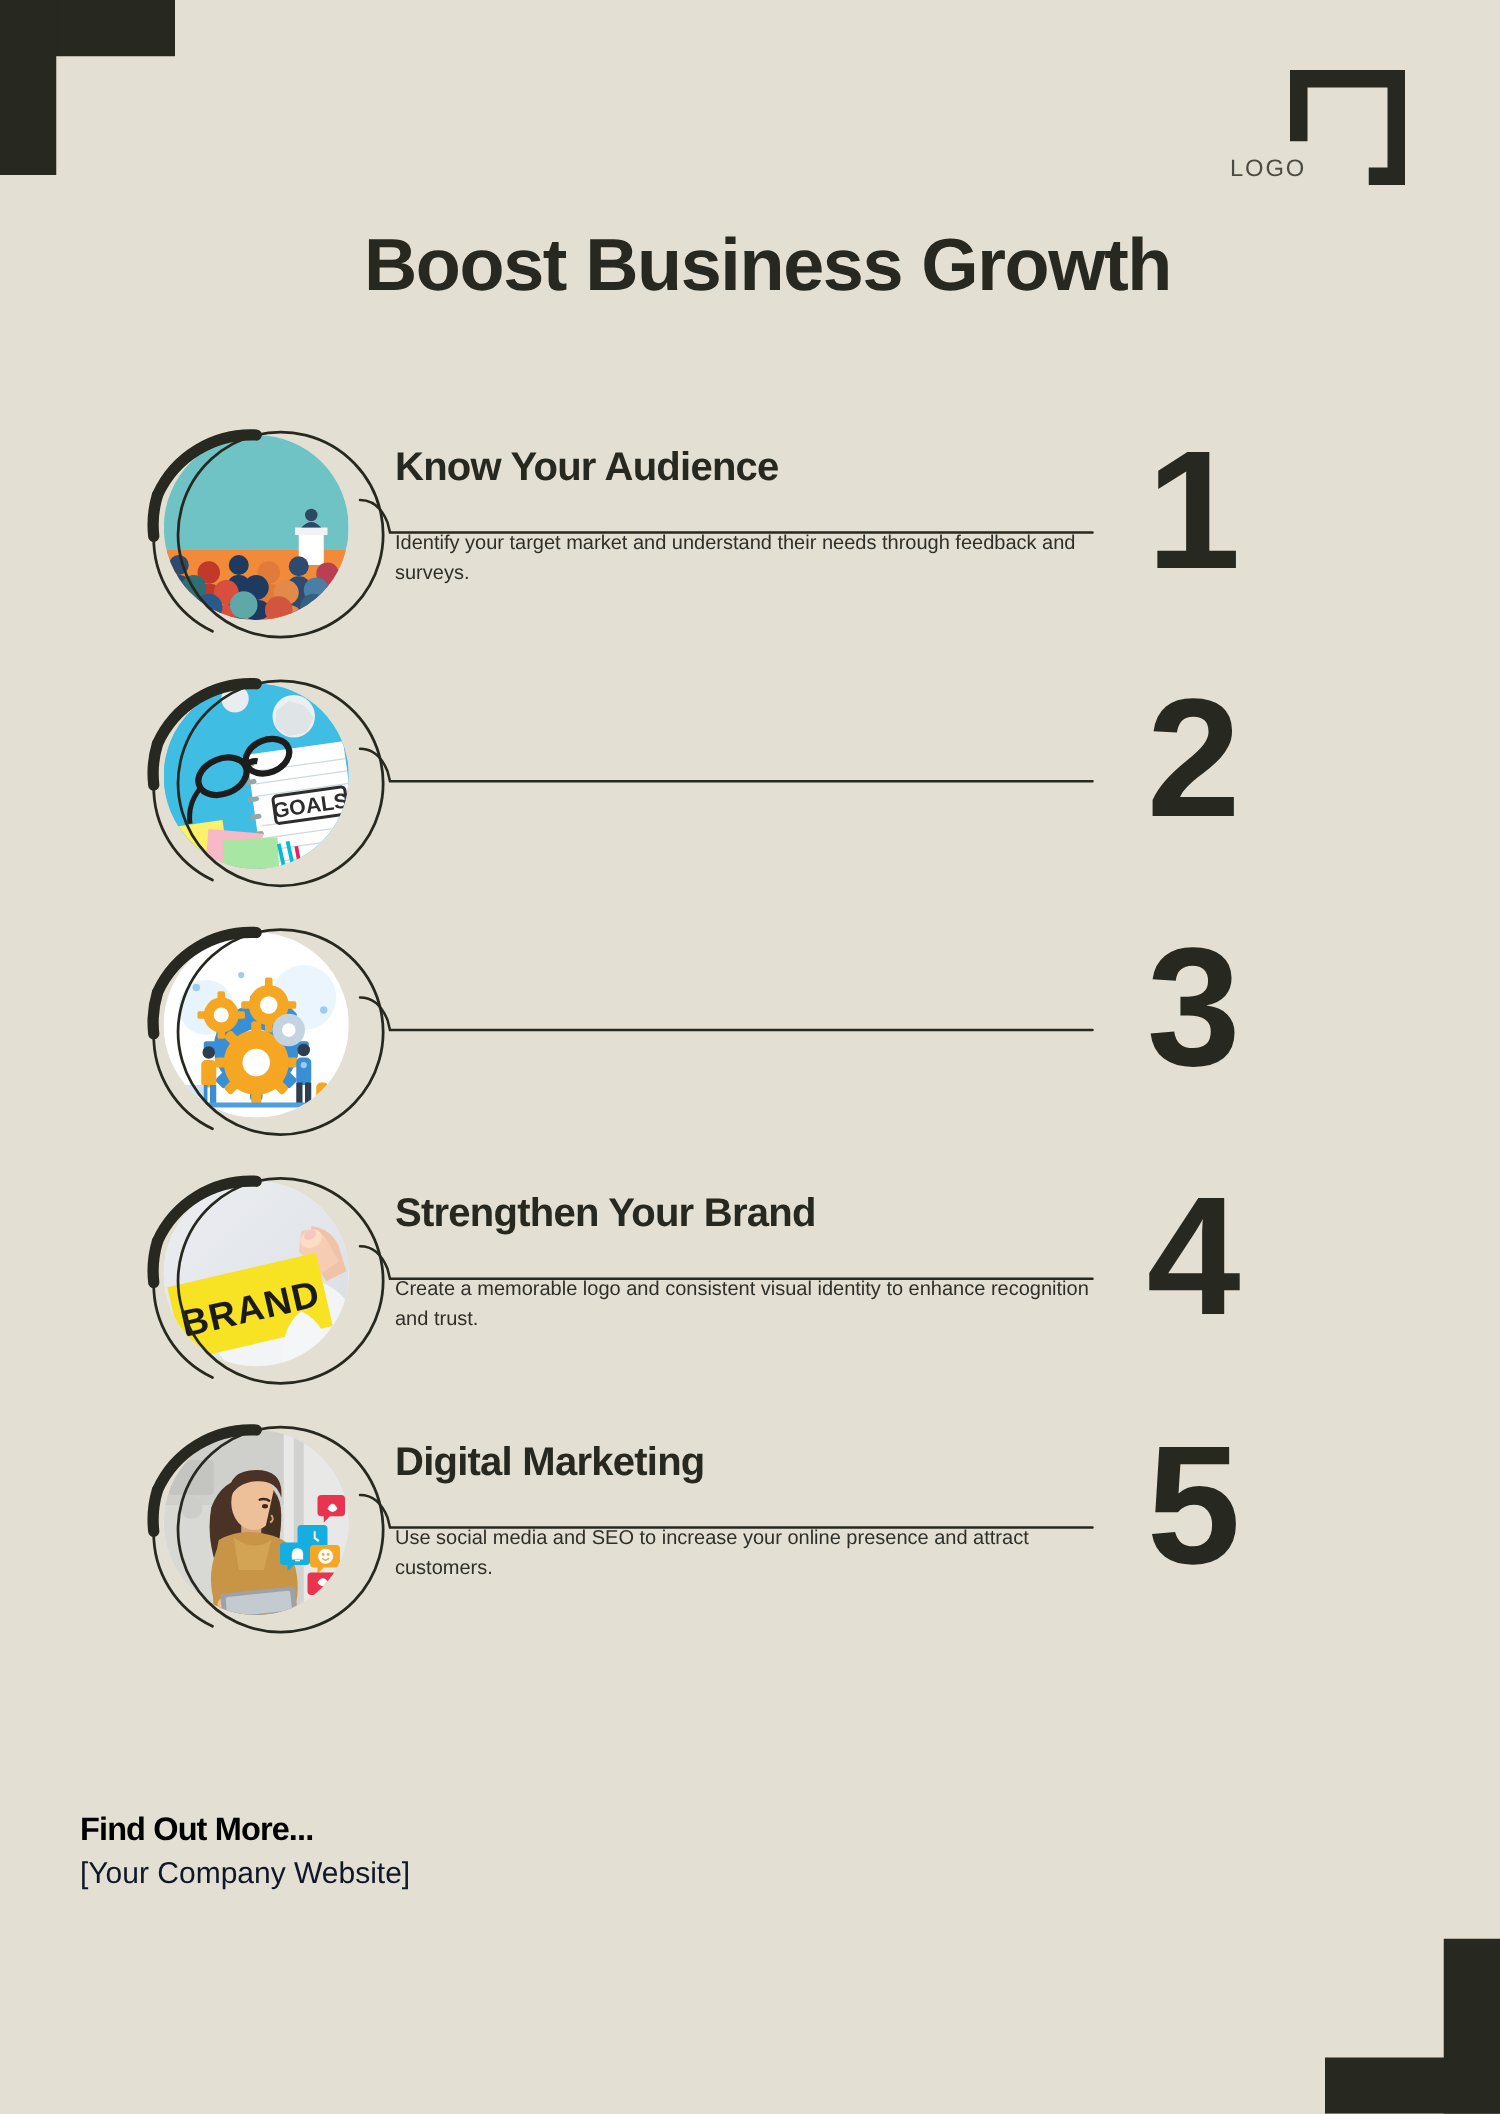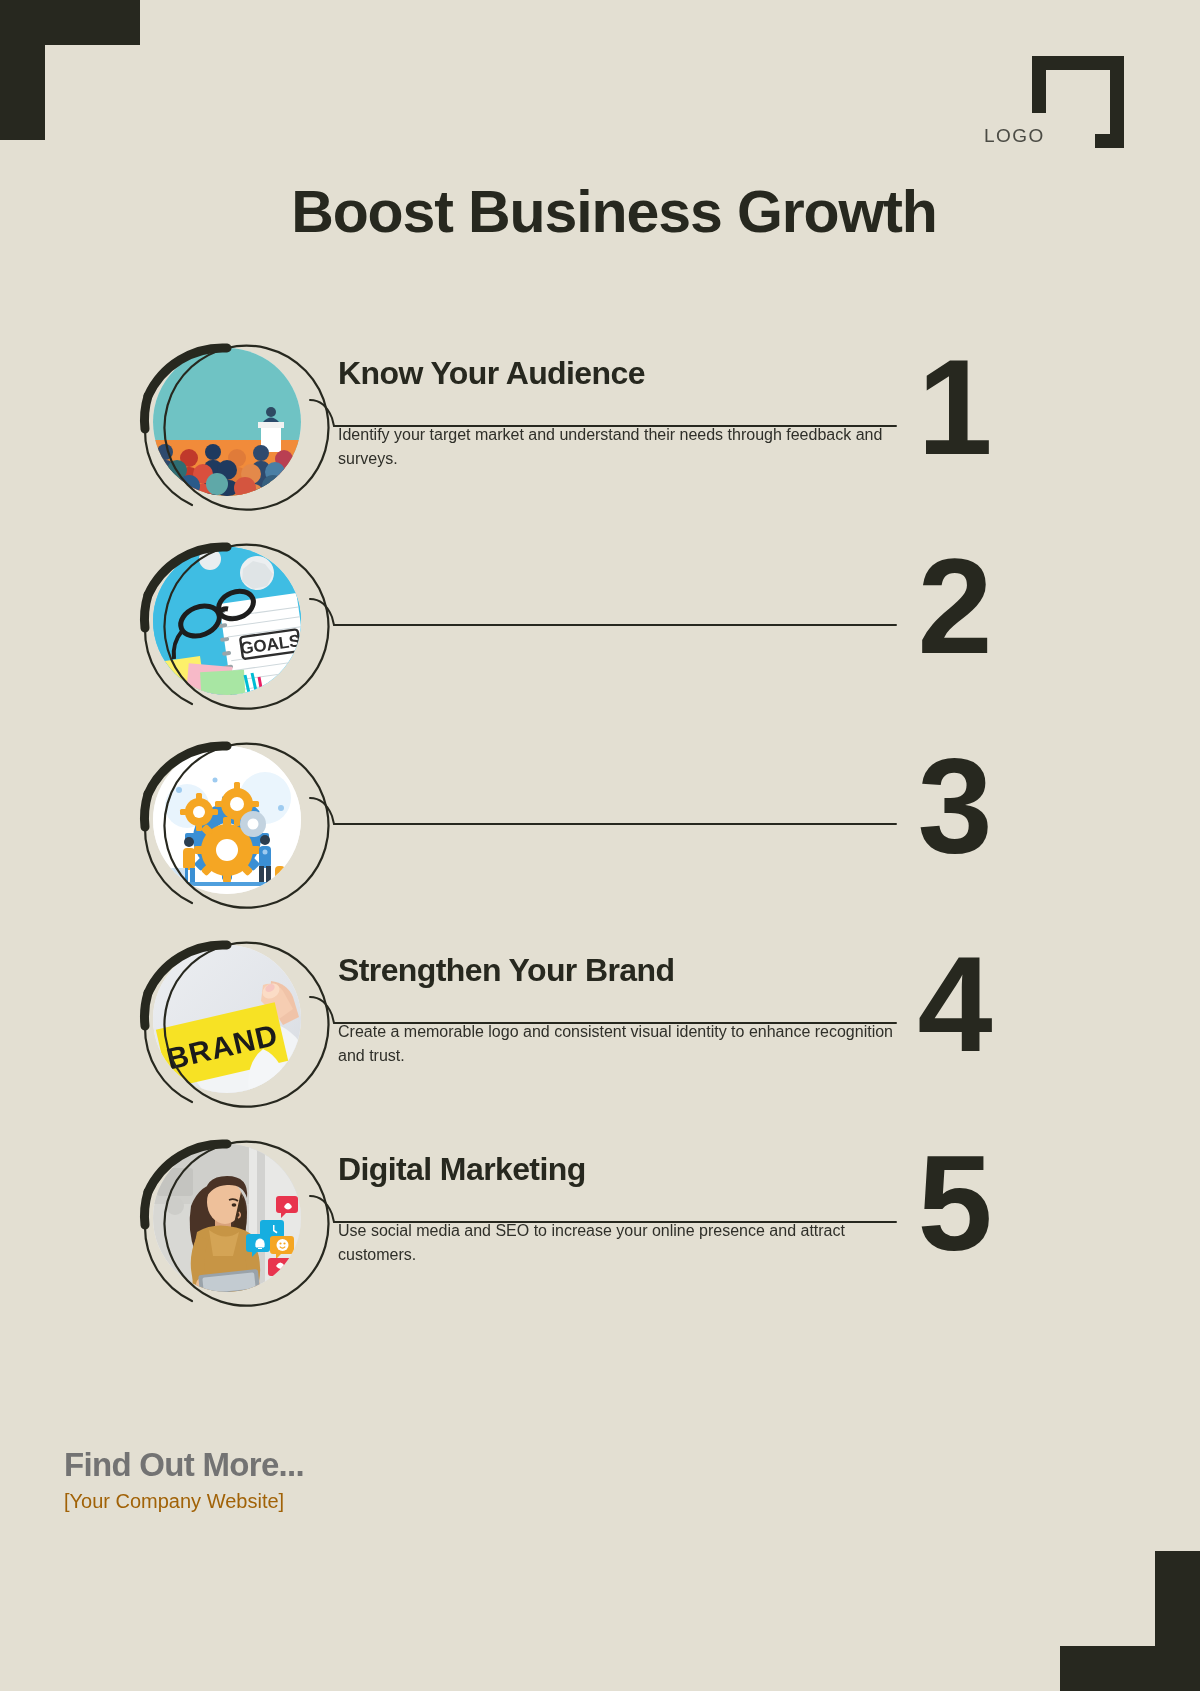--- a/index.html
+++ b/index.html
@@ -86,21 +86,20 @@
     color: #27281f;
     font-family: "Liberation Sans", sans-serif;
   }
 
   
   .steps {
     position: absolute;
     top: 330px;
     left: 0;
     width: 1200px;
-    padding-left: 22px;
   }
   .step {
     position: relative;
     height: 199px;
   }
 
   
   .step-figure {
     position: absolute;
     left: 131px;
@@ -160,31 +159,31 @@
     font-family: "Liberation Sans", sans-serif;
   }
 
   
   .footer {
     position: absolute;
     left: 64px;
     bottom: 178px;
   }
   .footer-title {
-    font-size: 33px;
+    font-size: 26px;
     font-weight: 700;
     letter-spacing: -0.7px;
-    color: #737373;
+    color: #000000;
     font-family: "Liberation Sans", sans-serif;
   }
   .footer-sub {
     margin-top: 6px;
-    font-size: 20px;
+    font-size: 24px;
     font-weight: 400;
-    color: #a16207;
+    color: #0f172a;
     font-family: "Liberation Sans", sans-serif;
   }
 </style>
 </head>
 <body>
 
 <div class="corner-tl">
   <div class="bar-h"></div>
   <div class="bar-v"></div>
 </div>

